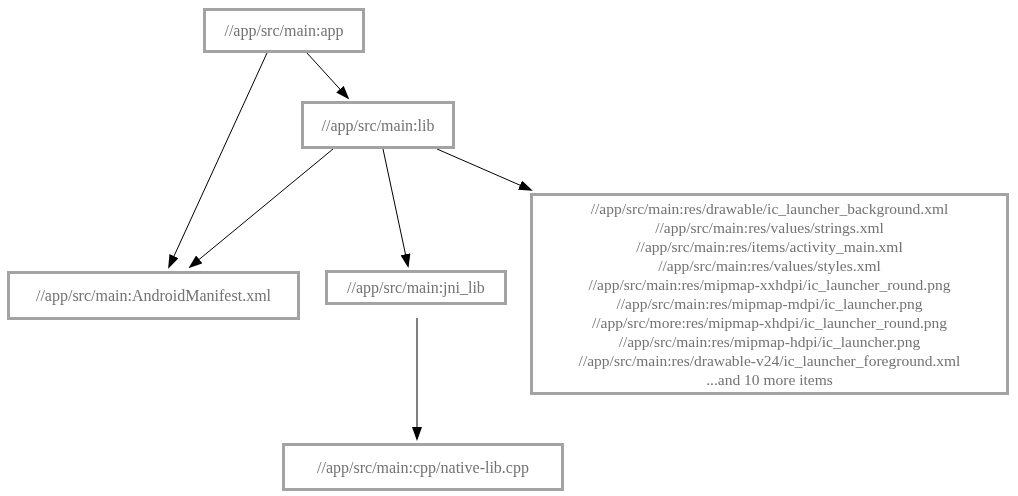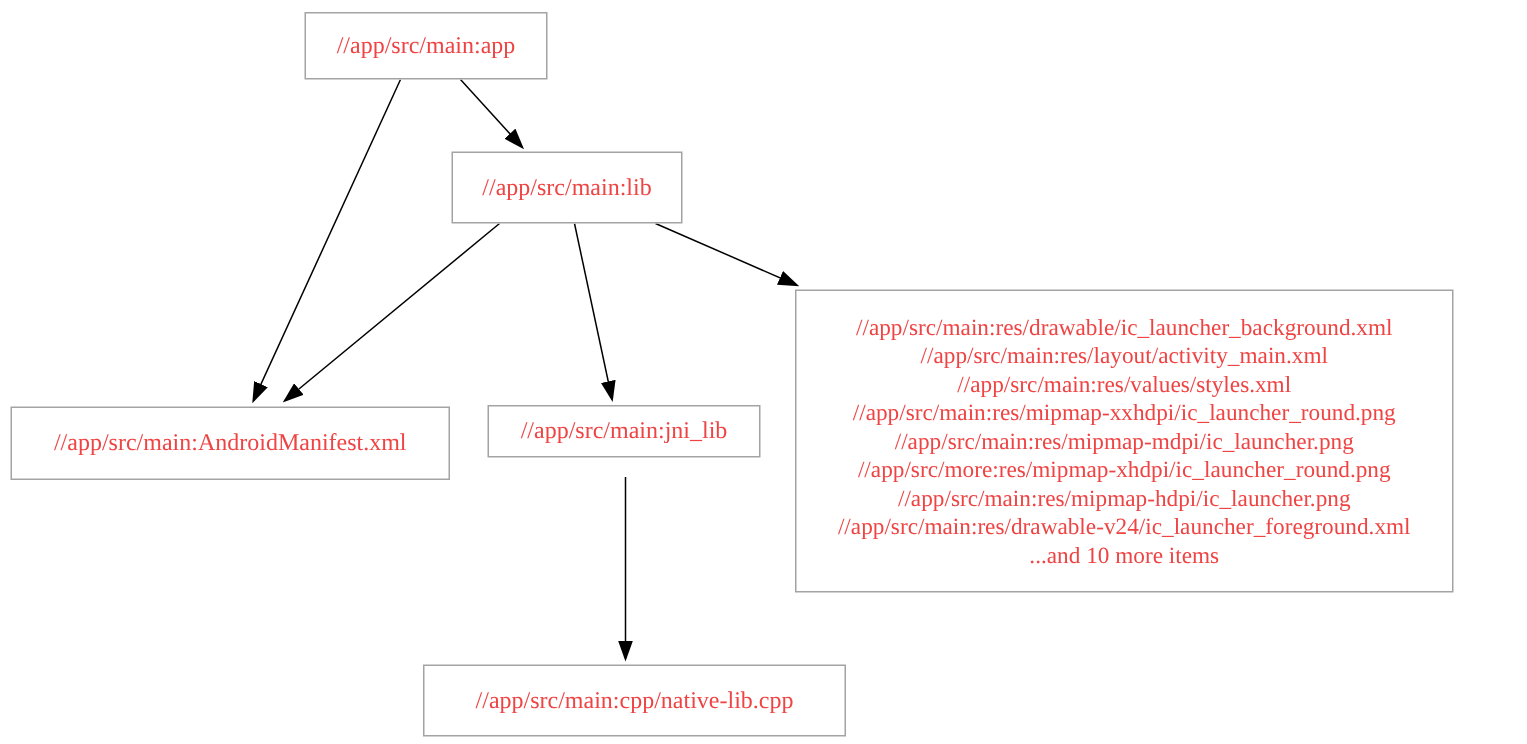--- a/index.html
+++ b/index.html
@@ -22,36 +22,36 @@
     width: 1018px;
     height: 496px;
   }
   .edges-layer line {
     stroke: #000000;
     stroke-width: 1;
   }
   .node {
     position: absolute;
     box-sizing: border-box;
-    border: 1px solid #a3a3a3;
+    border: 3px solid #a3a3a3;
     background: #ffffff;
     display: flex;
     align-items: center;
     justify-content: center;
     text-align: center;
-    color: #ef4444;
+    color: #737373;
     font-size: 16px;
     line-height: 19px;
     white-space: nowrap;
   }
   .node-app        { left: 203px; top: 8px;   width: 162px; height: 45px; }
   .node-lib        { left: 301px; top: 101px; width: 154px; height: 48px; }
   .node-manifest   { left: 7px;   top: 271px; width: 293px; height: 49px; }
   .node-jni-lib    { left: 325px; top: 270px; width: 182px; height: 35px; }
-  .node-res        { left: 530px; top: 193px; width: 439px; height: 202px;
+  .node-res        { left: 530px; top: 193px; width: 479px; height: 202px;
                      flex-direction: column; font-size: 15.5px; }
   .node-native     { left: 282px; top: 443px; width: 282px; height: 48px; }
   .res-line {
     display: block;
     width: 100%;
     text-align: center;
   }
 </style>
 </head>
 <body>
@@ -83,21 +83,22 @@
   <div class="node node-lib">
     <span>//app/src/main:lib</span>
   </div>
 
   <div class="node node-jni-lib">
     <span>//app/src/main:jni_lib</span>
   </div>
 
   <div class="node node-res">
     <span class="res-line">//app/src/main:res/drawable/ic_launcher_background.xml</span>
-    <span class="res-line">//app/src/main:res/layout/activity_main.xml</span>
+    <span class="res-line">//app/src/main:res/values/strings.xml</span>
+    <span class="res-line">//app/src/main:res/items/activity_main.xml</span>
     <span class="res-line">//app/src/main:res/values/styles.xml</span>
     <span class="res-line">//app/src/main:res/mipmap-xxhdpi/ic_launcher_round.png</span>
     <span class="res-line">//app/src/main:res/mipmap-mdpi/ic_launcher.png</span>
     <span class="res-line">//app/src/more:res/mipmap-xhdpi/ic_launcher_round.png</span>
     <span class="res-line">//app/src/main:res/mipmap-hdpi/ic_launcher.png</span>
     <span class="res-line">//app/src/main:res/drawable-v24/ic_launcher_foreground.xml</span>
     <span class="res-line">...and 10 more items</span>
   </div>
 
   <div class="node node-native">

